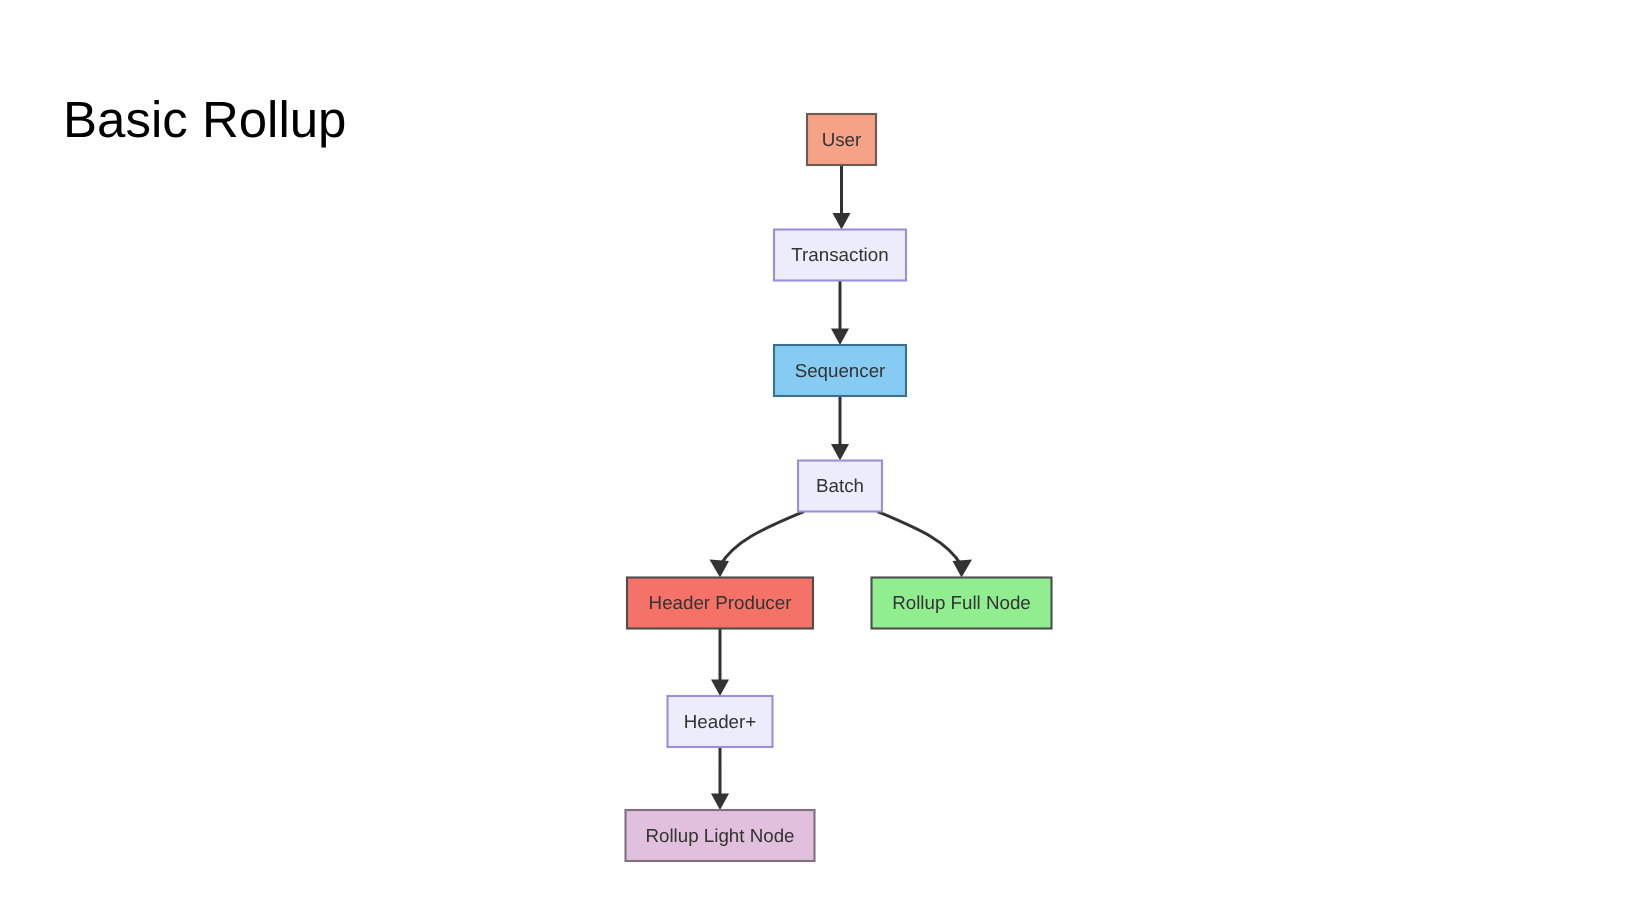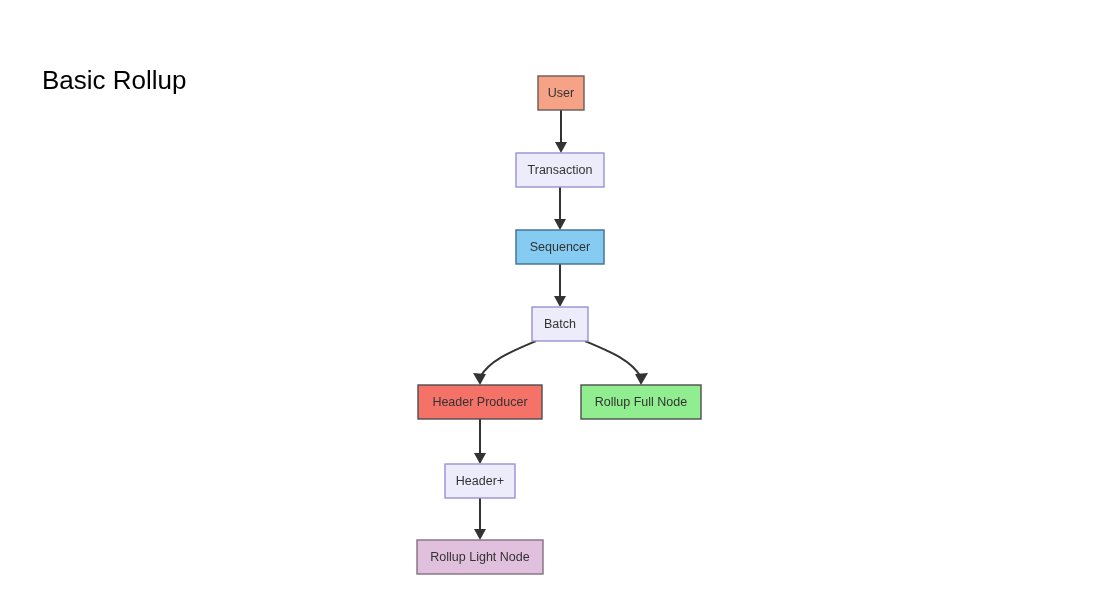--- a/index.html
+++ b/index.html
@@ -11,21 +11,21 @@
     width: 1093px;
     height: 609px;
     position: relative;
     overflow: hidden;
     font-family: "Liberation Sans", sans-serif;
   }
   #page-title {
     position: absolute;
     left: 42px;
     top: 60px;
-    font-size: 26px;
+    font-size: 34px;
     line-height: 40px;
     color: #000000;
     font-family: "Liberation Sans", sans-serif;
     white-space: nowrap;
   }
   #diagram-canvas {
     position: absolute;
     left: 0;
     top: 0;
     width: 1093px;

